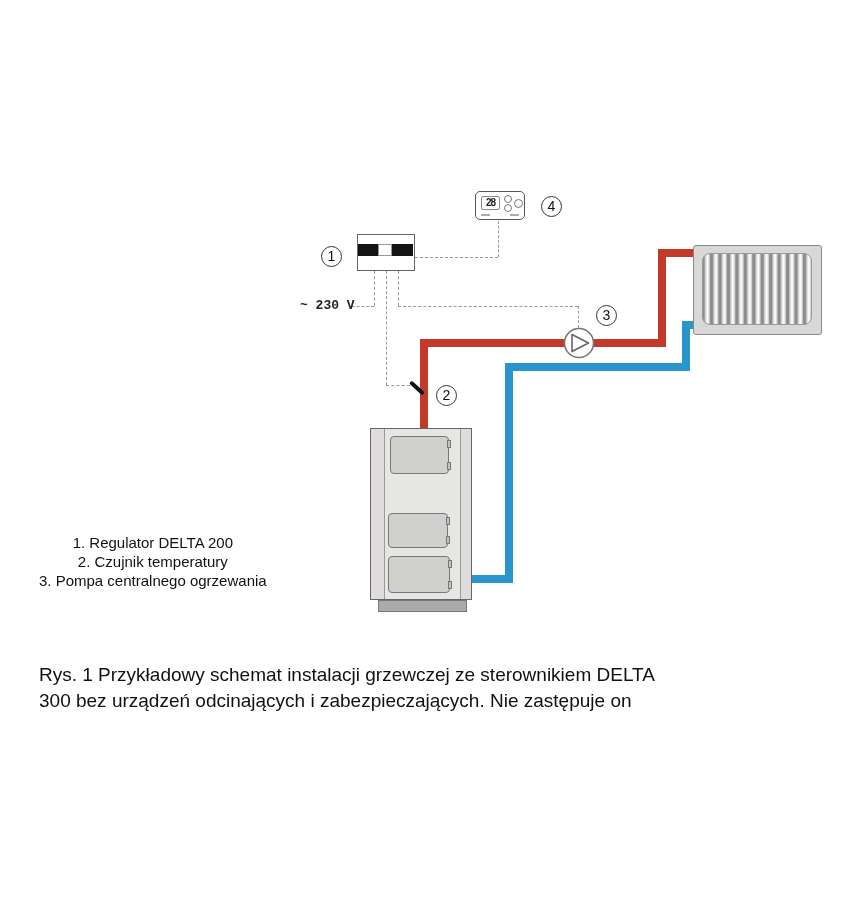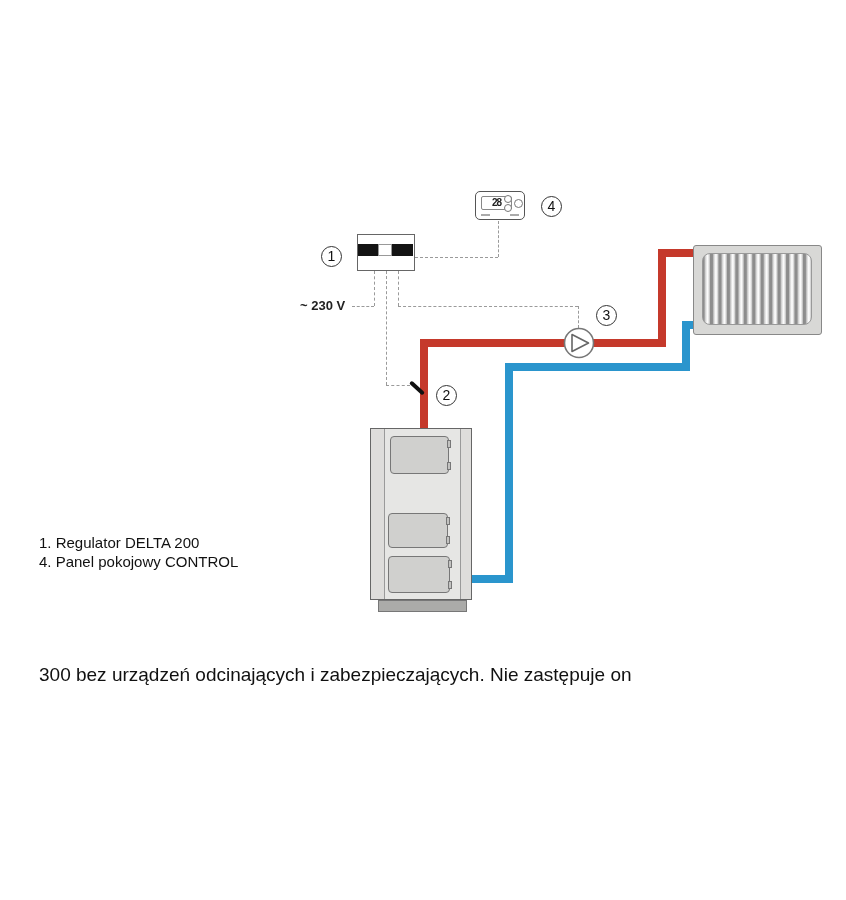--- a/index.html
+++ b/index.html
@@ -19,21 +19,21 @@
   
   .regulator{position:absolute;left:357px;top:234px;width:58px;height:37px;
     background:#fff;border:1.5px solid #666;box-sizing:border-box;}
   .regulator .band-l{position:absolute;left:0;top:9px;width:20px;height:12px;background:#141414;}
   .regulator .band-r{position:absolute;left:34px;top:9px;width:21px;height:12px;background:#141414;}
   .regulator .band-gap{position:absolute;left:20px;top:9px;width:14px;height:12px;
     background:#fff;border:1px solid #999;box-sizing:border-box;}
   
   .panel{position:absolute;left:475px;top:191px;width:50px;height:29px;background:#fff;
     border:1.5px solid #555;border-radius:5px;box-sizing:border-box;}
-  .panel .disp{position:absolute;left:5px;top:4px;width:31px;height:14px;border:1px solid #888;
+  .panel .disp{position:absolute;left:5px;top:4px;width:19px;height:14px;border:1px solid #888;
     border-radius:2px;box-sizing:border-box;font-size:10px;font-weight:bold;letter-spacing:-1px;
     text-align:center;line-height:12px;color:#222;}
   .panel .pb{position:absolute;border:1px solid #777;border-radius:50%;background:#fff;box-sizing:border-box;}
   .panel .pb1{left:28px;top:3px;width:8px;height:8px;}
   .panel .pb2{left:28px;top:12px;width:8px;height:8px;}
   .panel .pb3{left:38px;top:7px;width:9px;height:9px;}
   .panel .tl{position:absolute;height:2px;background:#aaa;bottom:3px;}
   .panel .tl1{left:5px;width:9px;}
   .panel .tl2{right:5px;width:9px;}
   
@@ -57,23 +57,23 @@
   .radiator .ribs{position:absolute;left:8px;top:7px;width:110px;height:72px;border:1px solid #999;
     border-radius:8px;box-sizing:border-box;
     background:repeating-linear-gradient(90deg,#8d8d8d 0px,#8d8d8d 1px,#cfcfcf 2.4px,#fbfbfb 4.2px,#fbfbfb 4.8px,#cfcfcf 6.4px,#8d8d8d 7.5px,#8d8d8d 8.45px);}
   
   .pump{position:absolute;left:562px;top:326px;width:34px;height:34px;}
   
   .callout{position:absolute;width:21px;height:21px;border:1.5px solid #333;border-radius:50%;
     background:#fff;box-sizing:border-box;text-align:center;font-size:14px;line-height:18px;color:#111;}
   .co1{left:321px;top:246px;} .co2{left:436px;top:385px;} .co3{left:596px;top:305px;} .co4{left:541px;top:196px;}
   
-  .voltage{position:absolute;left:300px;top:298px;font-size:13px;font-weight:bold;color:#222;white-space:nowrap;}
+  .voltage{position:absolute;left:300px;top:298px;font-size:13px;font-weight:bold;color:#222;white-space:nowrap;font-family:Liberation Mono, monospace;}
   .legend{position:absolute;left:39px;top:533px;font-size:15px;line-height:19px;color:#111;}
-  .legend div{white-space:nowrap;}
+  .legend div{white-space:nowrap;text-align:center;}
   .caption{position:absolute;left:39px;top:662px;font-size:19px;line-height:25.5px;color:#111;}
   .caption div{white-space:nowrap;}
 </style>
 </head>
 <body>
 
 <div class="canvas" style="--hot: #c5392b; --cold: #2a95cd; --wire: #9a9a9a;">
 
   <div class="wire v" style="left:374px;top:271px;height:35px;"></div>
   <div class="wire v" style="left:386px;top:271px;height:114px;"></div>
@@ -142,20 +142,22 @@
 
   <div class="callout co1">1</div>
   <div class="callout co2">2</div>
   <div class="callout co3">3</div>
   <div class="callout co4">4</div>
 
   <div class="voltage">~ 230 V</div>
 
   <div class="legend">
     <div>1. Regulator DELTA 200</div>
-    <div>4. Panel pokojowy CONTROL</div>
+    <div>2. Czujnik temperatury</div>
+    <div>3. Pompa centralnego ogrzewania</div>
   </div>
 
   <div class="caption">
+    <div>Rys. 1 Przykładowy schemat instalacji grzewczej ze sterownikiem DELTA</div>
     <div>300 bez urządzeń odcinających i zabezpieczających. Nie zastępuje on</div>
   </div>
 
 </div>
 
 </body></html>

